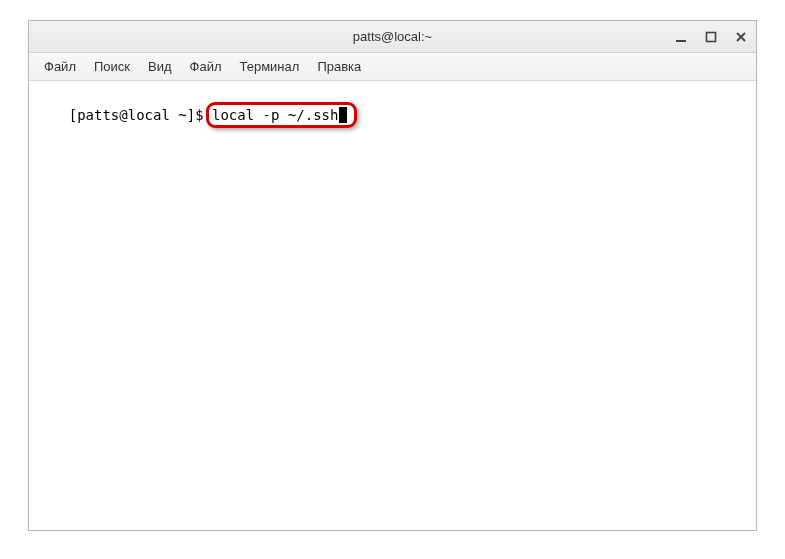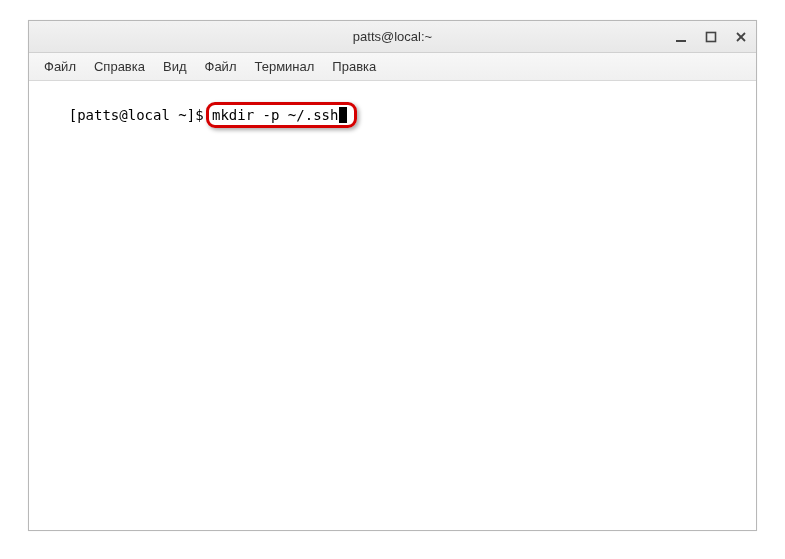--- a/index.html
+++ b/index.html
@@ -128,23 +128,23 @@
         <svg width="12" height="12" viewBox="0 0 12 12">
             <line x1="2" y1="2" x2="10" y2="10" stroke="#444" stroke-width="1.8"></line>
             <line x1="10" y1="2" x2="2" y2="10" stroke="#444" stroke-width="1.8"></line>
           </svg>
       </div>
     </div>
   </div>
 
   <div class="menubar">
     <div class="menu-item">Файл</div>
-    <div class="menu-item">Справка</div>
+    <div class="menu-item">Поиск</div>
     <div class="menu-item">Вид</div>
     <div class="menu-item">Файл</div>
     <div class="menu-item">Терминал</div>
     <div class="menu-item">Правка</div>
   </div>
 
   <div class="terminal-area">
-    <span class="prompt-line">[patts@local ~]$ </span><span class="highlight"><span>mkdir -p ~/.ssh</span><span class="cursor-block"></span></span>
+    <span class="prompt-line">[patts@local ~]$ </span><span class="highlight"><span>local -p ~/.ssh</span><span class="cursor-block"></span></span>
   </div>
 </div>
 
 </body></html>

